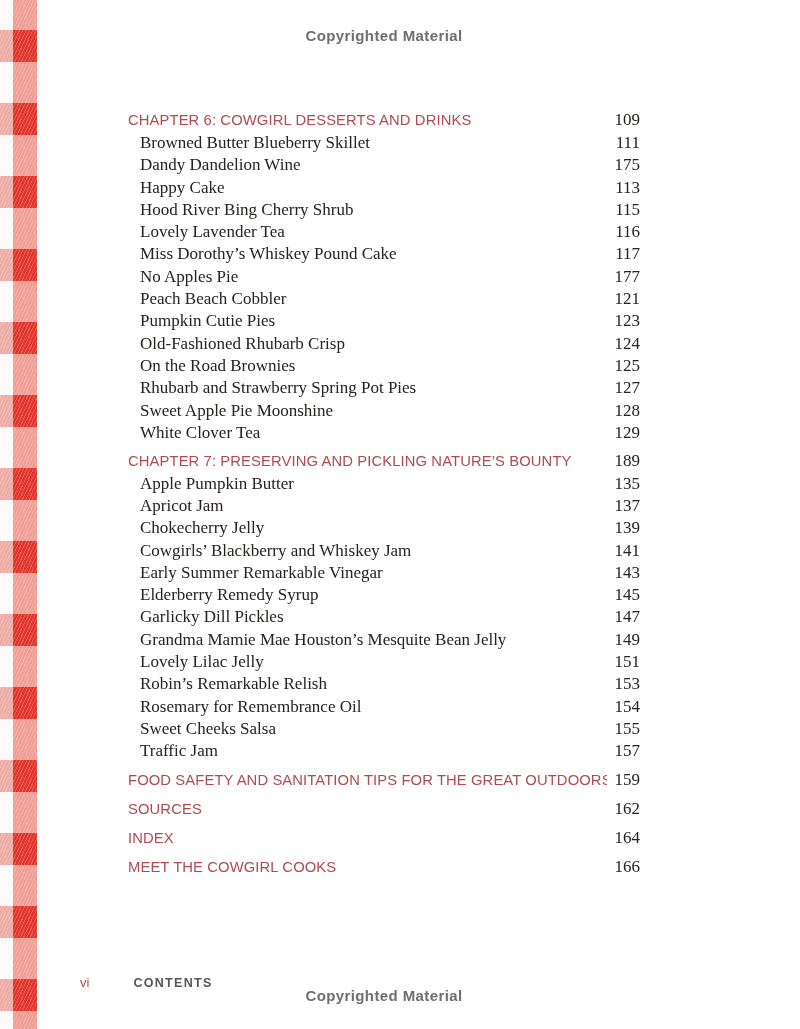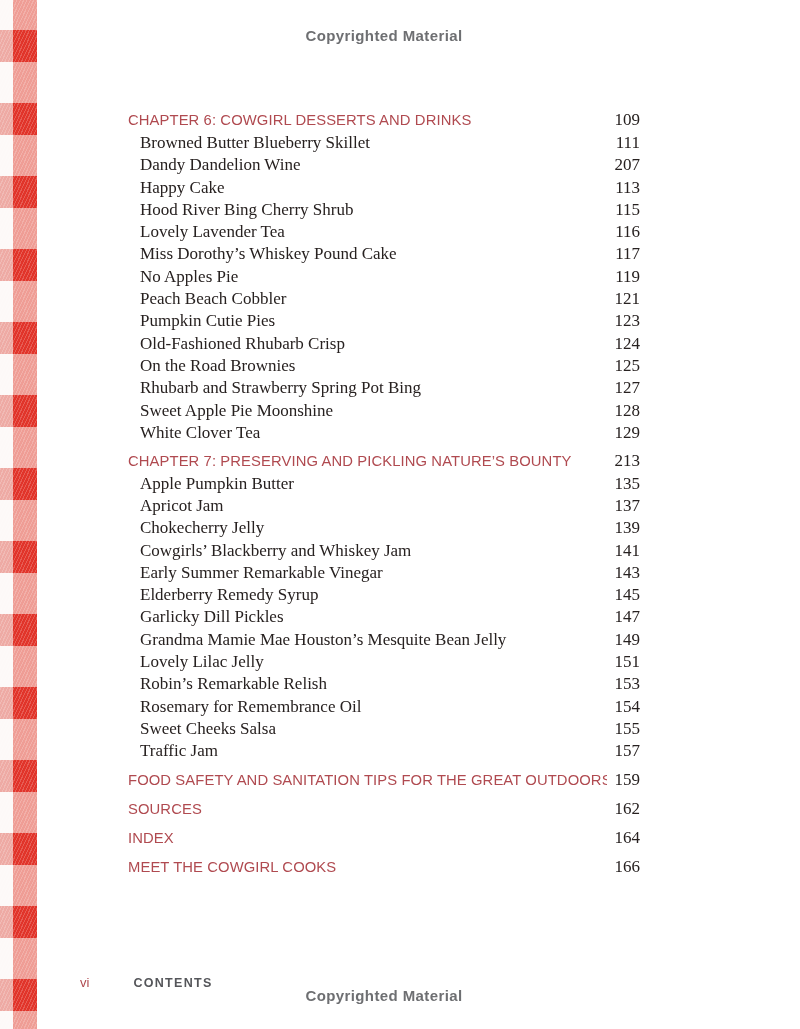--- a/index.html
+++ b/index.html
@@ -93,73 +93,73 @@
     <div class="row chapter">
     <span class="c-label">CHAPTER 6: COWGIRL DESSERTS AND DRINKS</span>
     <span class="pagenum">109</span>
   </div>
     <div class="row entry">
     <span class="e-label">Browned Butter Blueberry Skillet</span>
     <span class="pagenum">111</span>
   </div>
     <div class="row entry">
     <span class="e-label">Dandy Dandelion Wine</span>
-    <span class="pagenum">207</span>
+    <span class="pagenum">175</span>
   </div>
     <div class="row entry">
     <span class="e-label">Happy Cake</span>
     <span class="pagenum">113</span>
   </div>
     <div class="row entry">
     <span class="e-label">Hood River Bing Cherry Shrub</span>
     <span class="pagenum">115</span>
   </div>
     <div class="row entry">
     <span class="e-label">Lovely Lavender Tea</span>
     <span class="pagenum">116</span>
   </div>
     <div class="row entry">
     <span class="e-label">Miss Dorothy’s Whiskey Pound Cake</span>
     <span class="pagenum">117</span>
   </div>
     <div class="row entry">
     <span class="e-label">No Apples Pie</span>
-    <span class="pagenum">119</span>
+    <span class="pagenum">177</span>
   </div>
     <div class="row entry">
     <span class="e-label">Peach Beach Cobbler</span>
     <span class="pagenum">121</span>
   </div>
     <div class="row entry">
     <span class="e-label">Pumpkin Cutie Pies</span>
     <span class="pagenum">123</span>
   </div>
     <div class="row entry">
     <span class="e-label">Old-Fashioned Rhubarb Crisp</span>
     <span class="pagenum">124</span>
   </div>
     <div class="row entry">
     <span class="e-label">On the Road Brownies</span>
     <span class="pagenum">125</span>
   </div>
     <div class="row entry">
-    <span class="e-label">Rhubarb and Strawberry Spring Pot Bing</span>
+    <span class="e-label">Rhubarb and Strawberry Spring Pot Pies</span>
     <span class="pagenum">127</span>
   </div>
     <div class="row entry">
     <span class="e-label">Sweet Apple Pie Moonshine</span>
     <span class="pagenum">128</span>
   </div>
     <div class="row entry">
     <span class="e-label">White Clover Tea</span>
     <span class="pagenum">129</span>
   </div>
     <div class="row chapter">
     <span class="c-label">CHAPTER 7: PRESERVING AND PICKLING NATURE’S BOUNTY</span>
-    <span class="pagenum">213</span>
+    <span class="pagenum">189</span>
   </div>
     <div class="row entry">
     <span class="e-label">Apple Pumpkin Butter</span>
     <span class="pagenum">135</span>
   </div>
     <div class="row entry">
     <span class="e-label">Apricot Jam</span>
     <span class="pagenum">137</span>
   </div>
     <div class="row entry">

